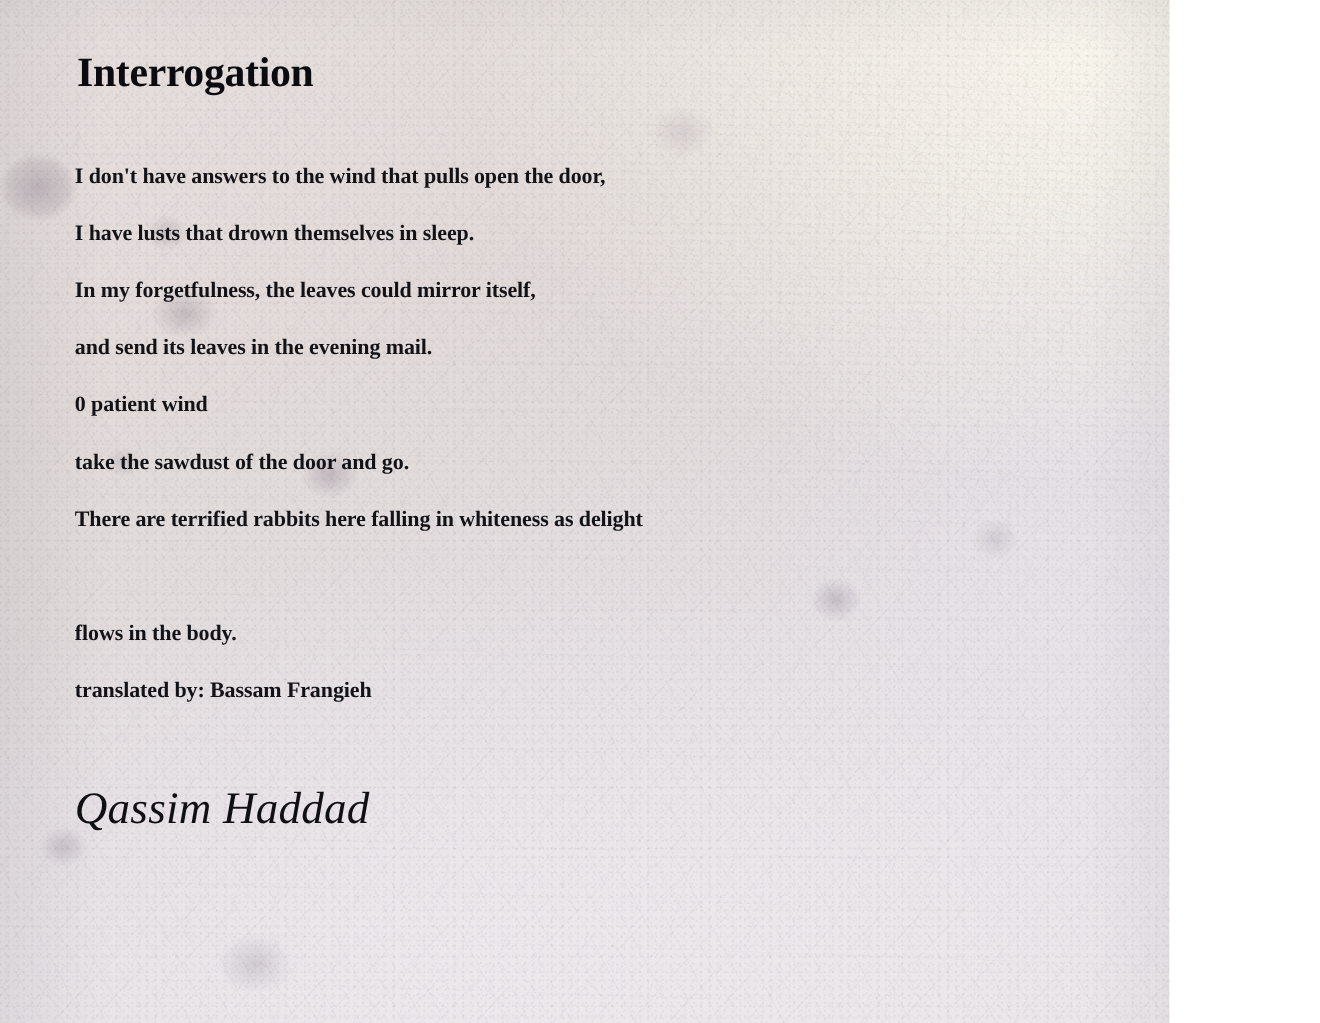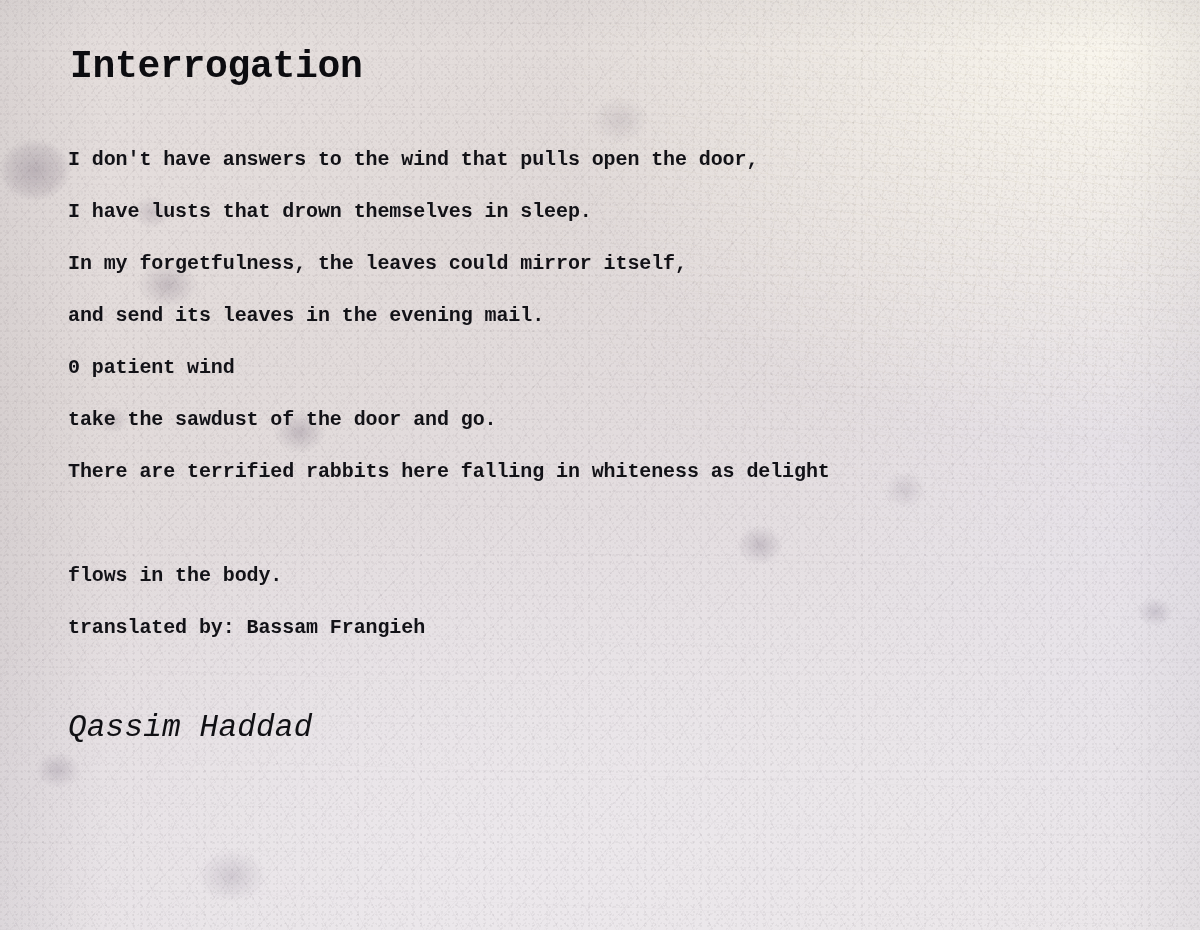--- a/index.html
+++ b/index.html
@@ -4,24 +4,24 @@
 <title>Interrogation - Poem</title>
 <style>
   html, body {
     margin: 0;
     padding: 0;
     background: #ffffff;
   }
 
   #poem-card {
     position: relative;
-    width: 1200px;
+    width: 1063px;
     height: 930px;
     overflow: hidden;
-    font-family: Liberation Mono, monospace;
+    font-family: Liberation Serif, serif;
     
     background-color: #e2dcd9;
   }
 
   
   .tex {
     position: absolute;
     inset: 0;
     pointer-events: none;
   }
@@ -127,21 +127,21 @@
     line-height: 52px;
     height: 52px;
     white-space: pre;
     letter-spacing: -0.1px;
   }
 
   .poem-line.blank { color: transparent; }
 
   #poem-author {
     margin-top: 56px;
-    font-size: 31px;
+    font-size: 41px;
     font-style: italic;
     font-weight: normal;
     color: #101014;
     letter-spacing: 0.2px;
   }
 </style>
 </head>
 <body>
 
 <div id="poem-card">

